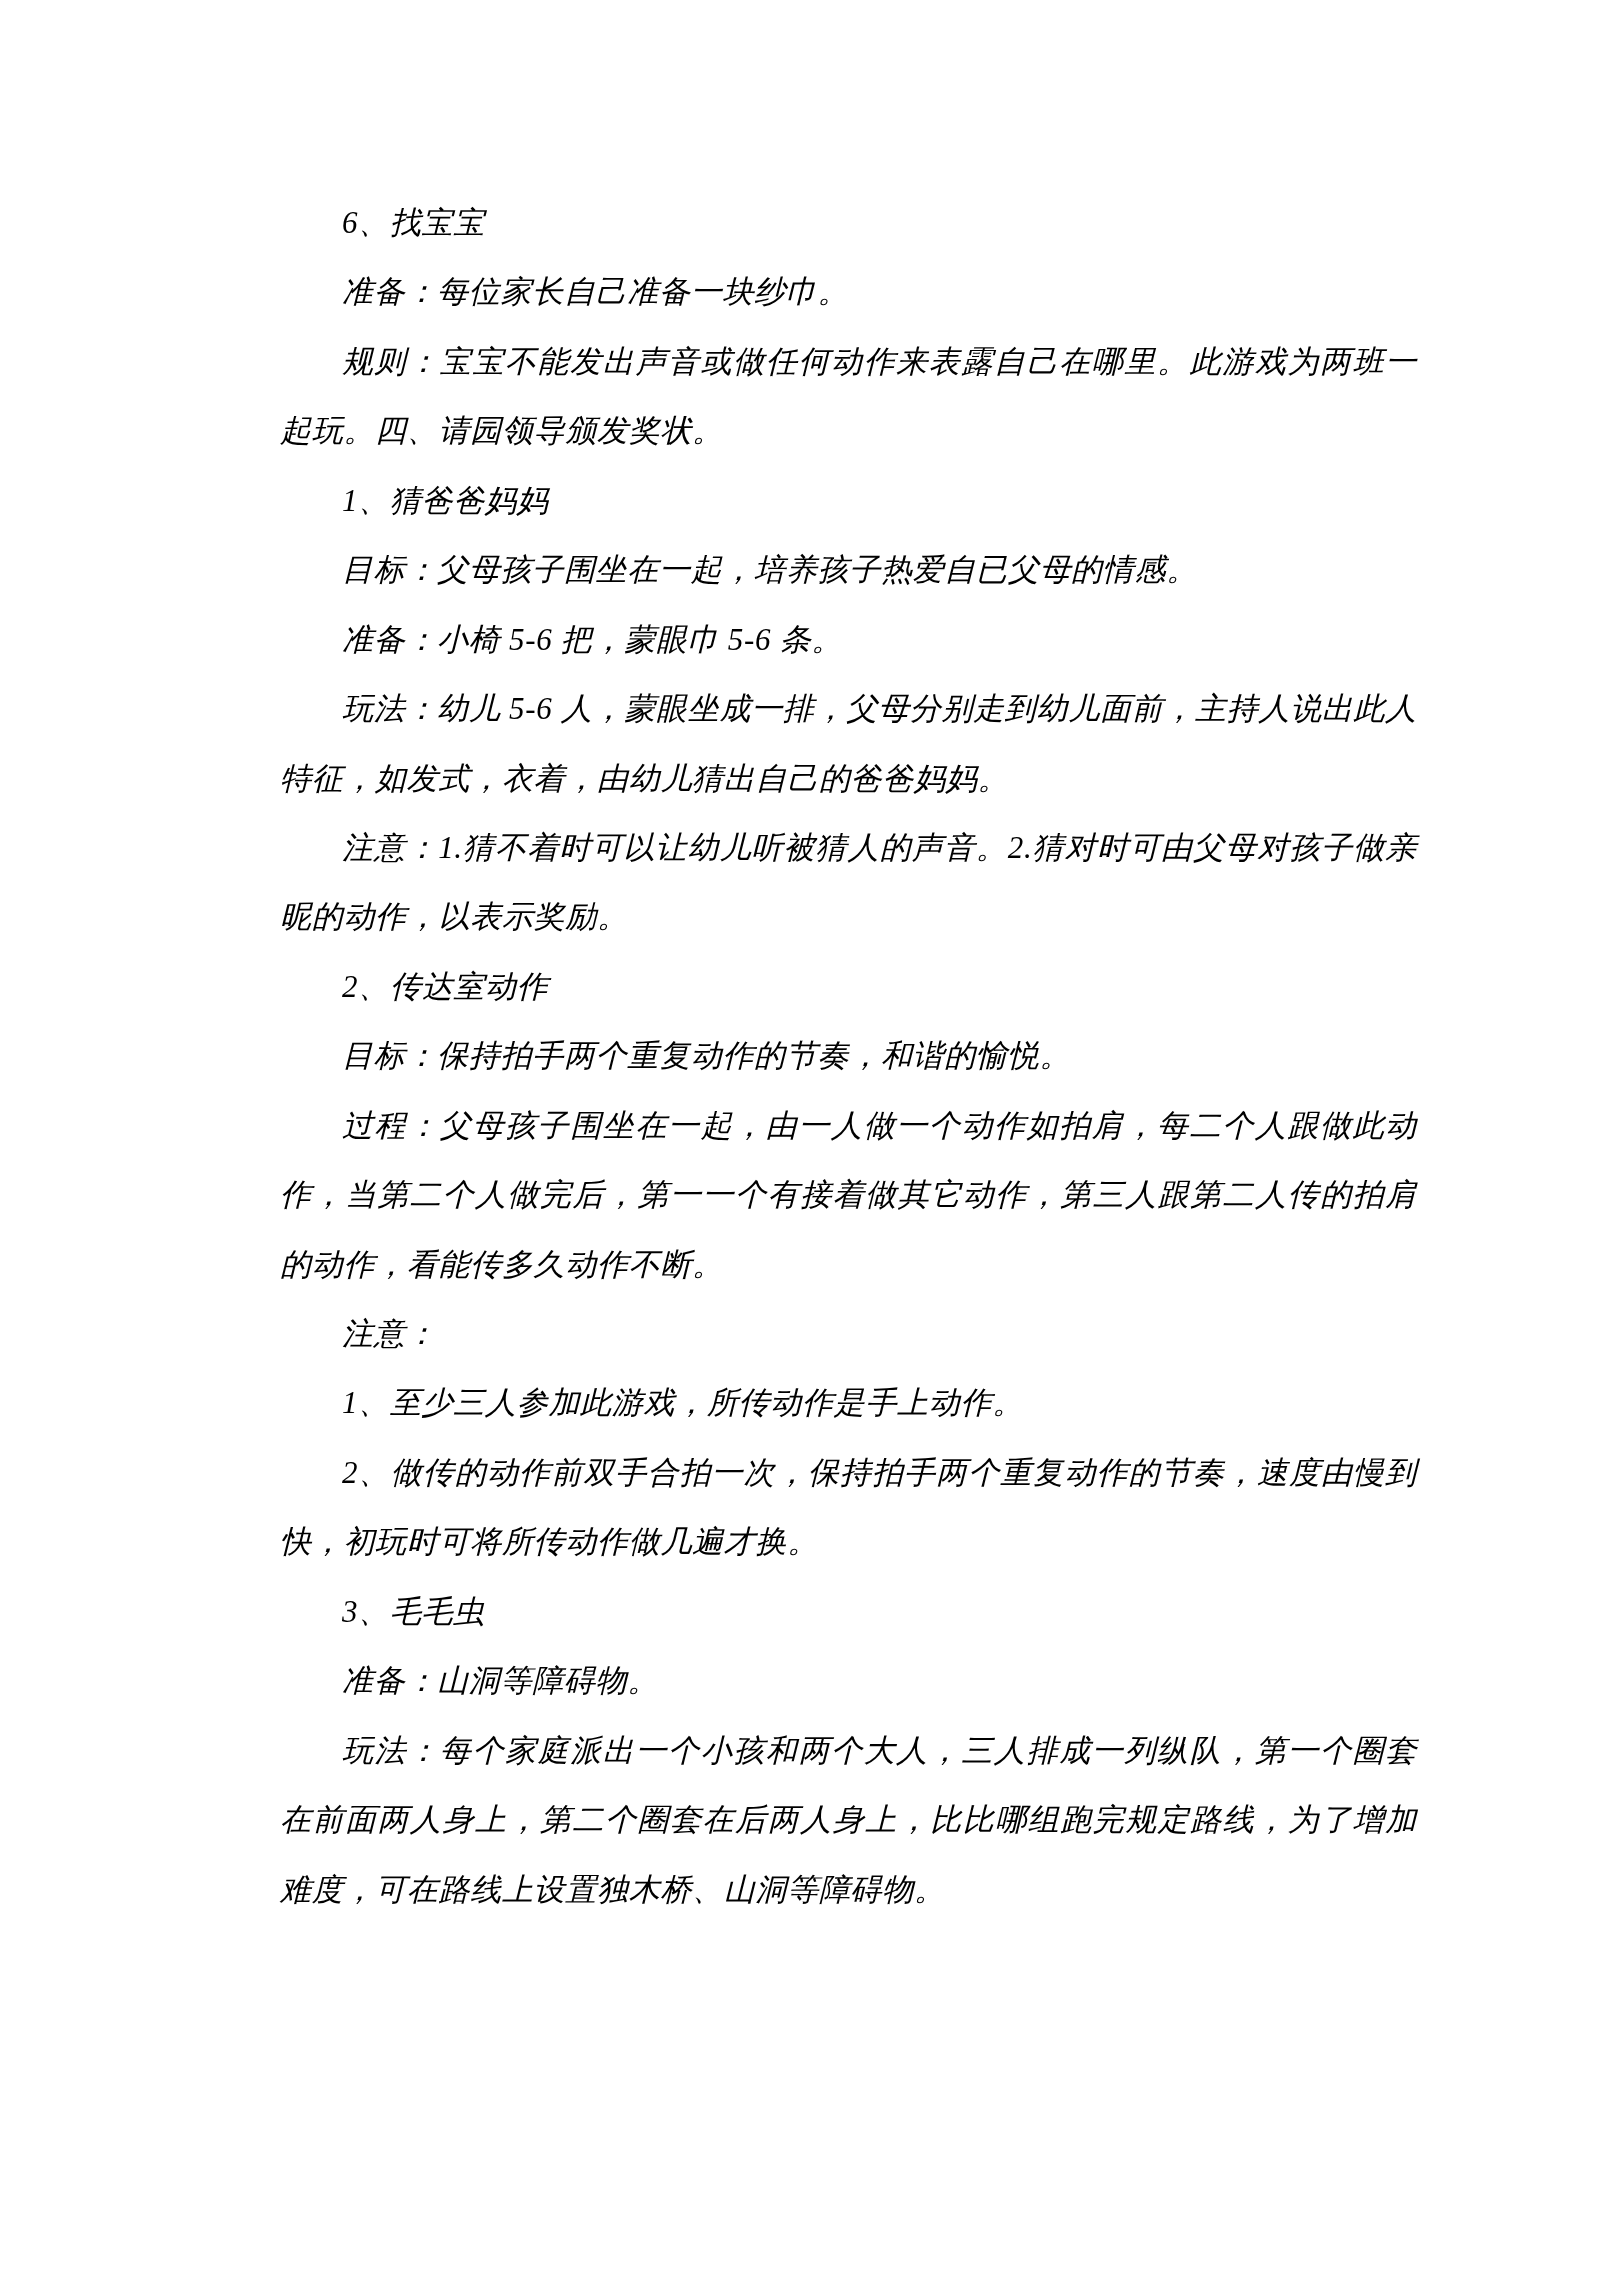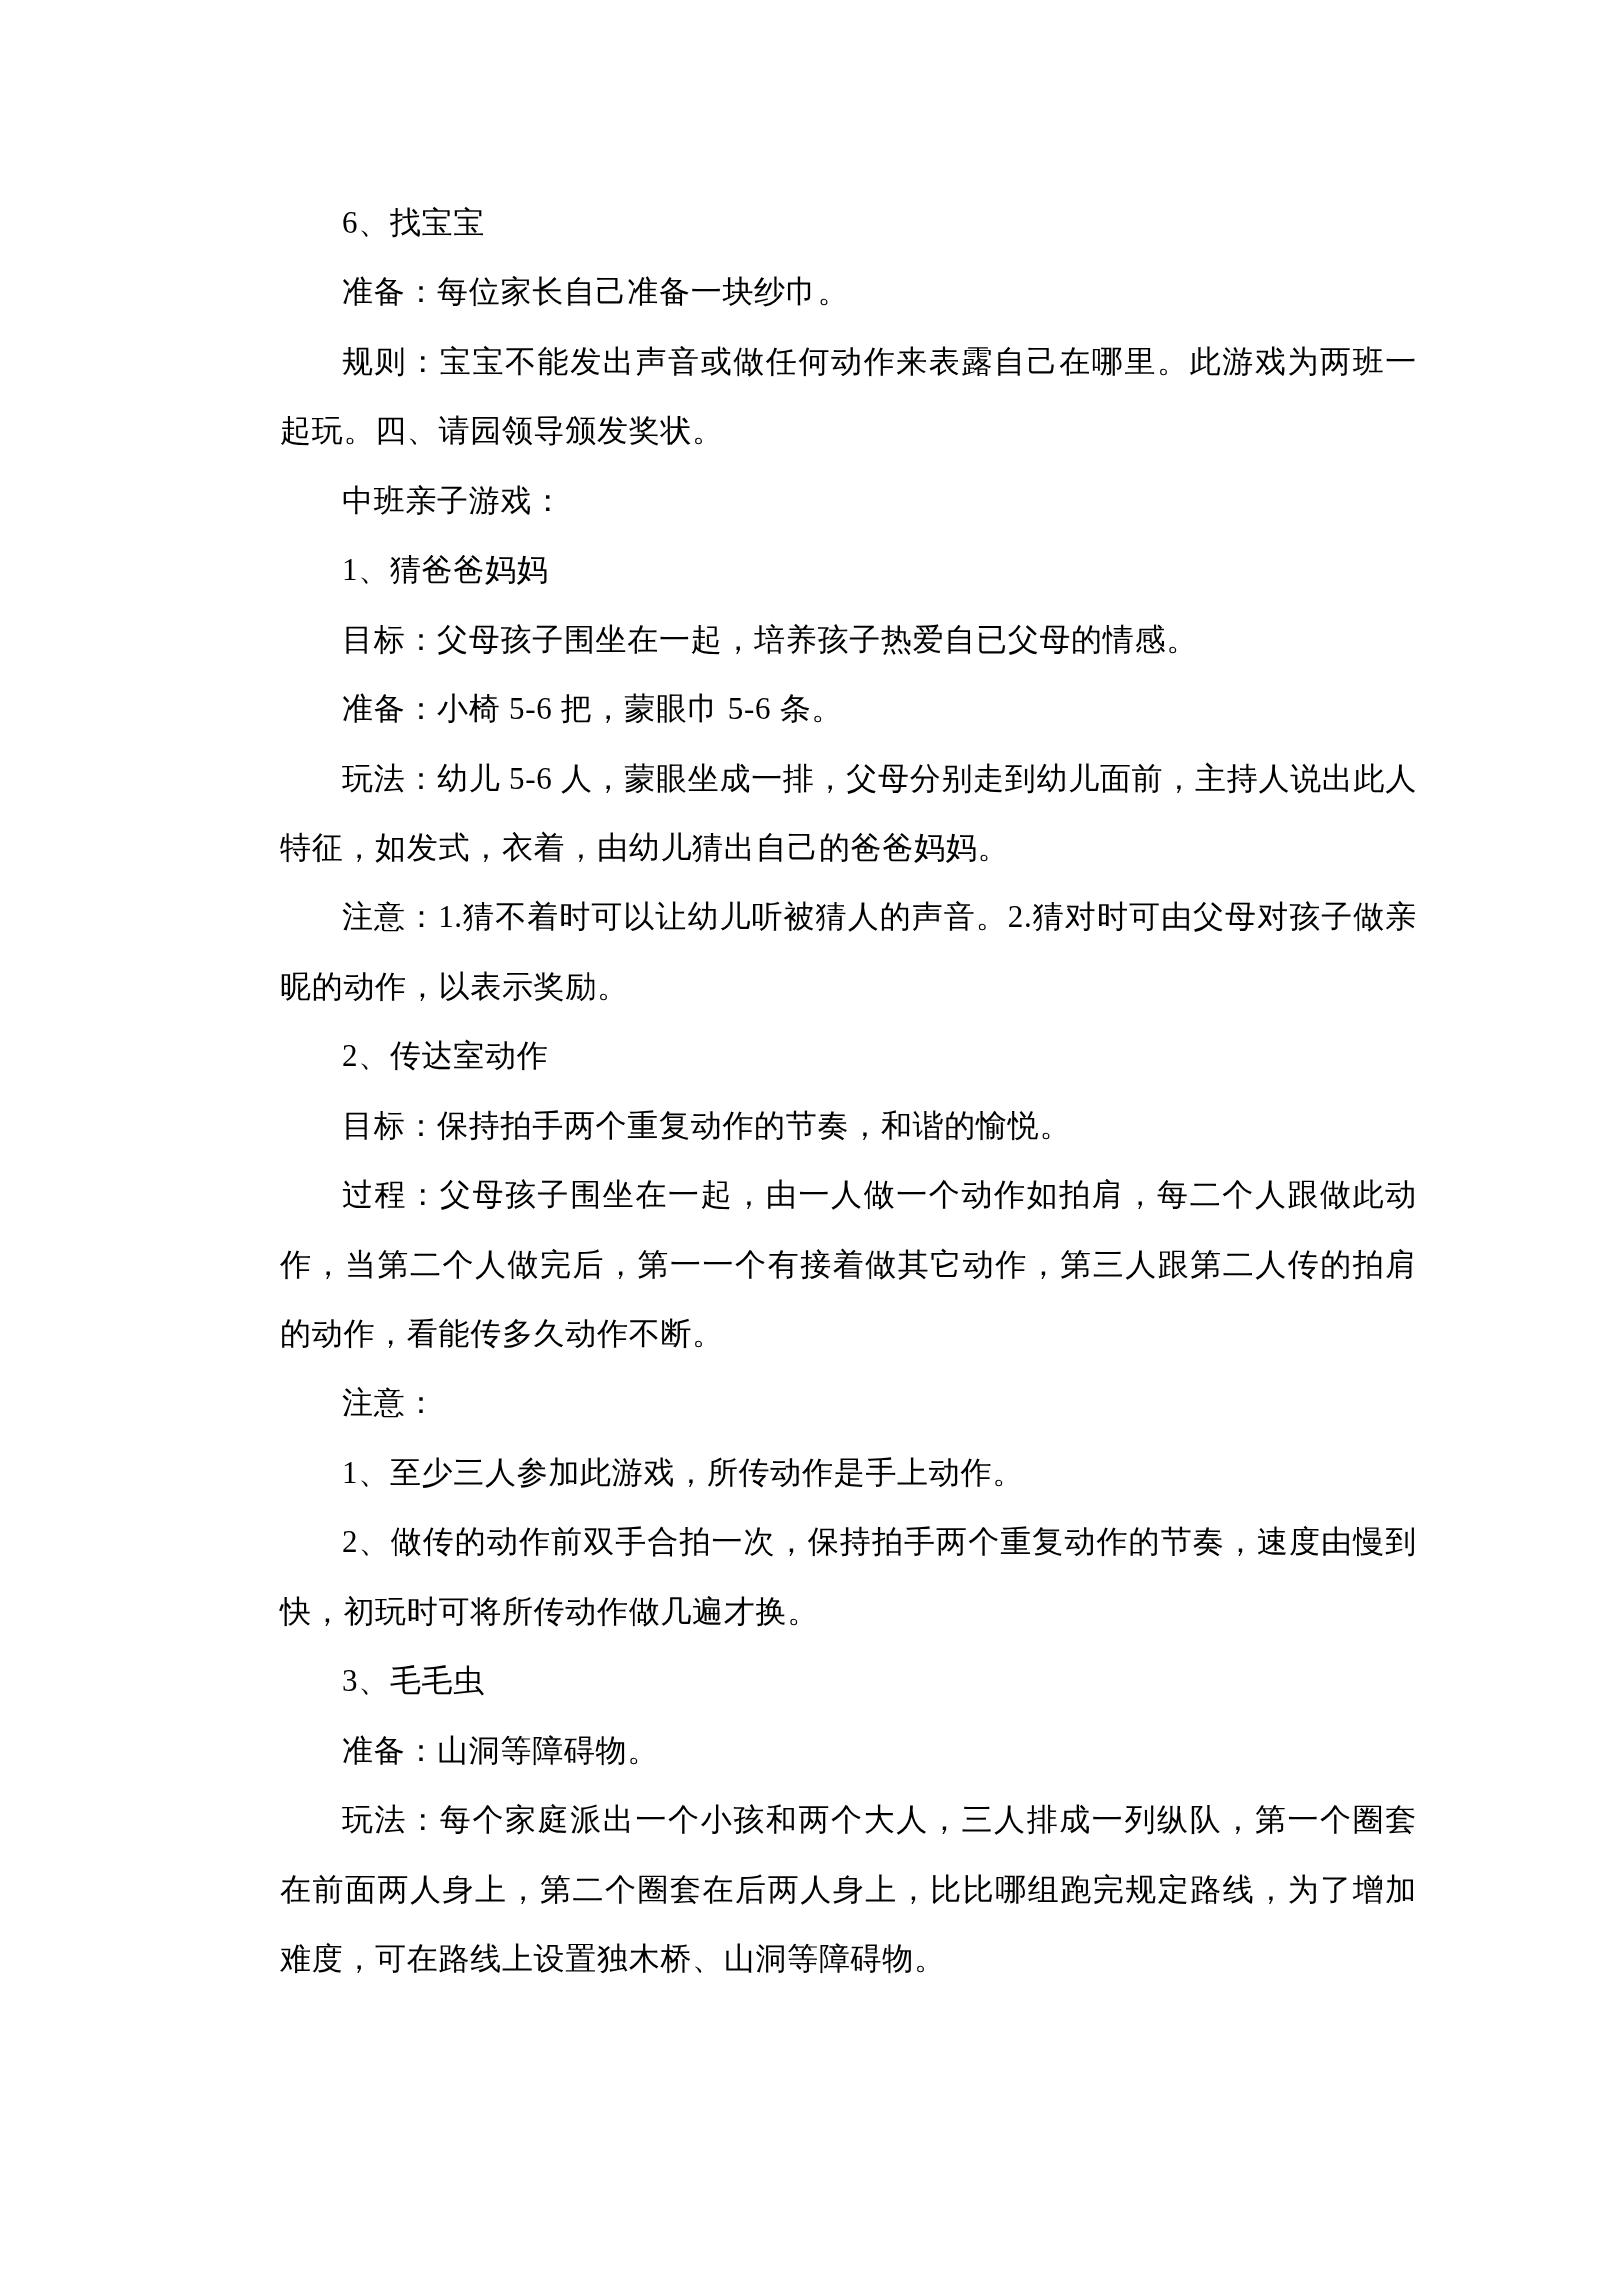--- a/index.html
+++ b/index.html
@@ -23,30 +23,30 @@
     overflow: hidden;
   }
   .para {
     margin: 0;
     font-size: 31px;
     line-height: 2.24;
     text-align: justify;
     text-indent: 2em;
     letter-spacing: 0.7px;
     word-break: break-all;
+    font-style: italic;
   }
 </style>
 </head>
 <body>
 
 <div class="page">
   <p class="para">6、找宝宝</p>
   <p class="para">准备：每位家长自己准备一块纱巾。</p>
   <p class="para">规则：宝宝不能发出声音或做任何动作来表露自己在哪里。此游戏为两班一起玩。四、请园领导颁发奖状。</p>
-  <p class="para">中班亲子游戏：</p>
   <p class="para">1、猜爸爸妈妈</p>
   <p class="para">目标：父母孩子围坐在一起，培养孩子热爱自已父母的情感。</p>
   <p class="para">准备：小椅 5-6 把，蒙眼巾 5-6 条。</p>
   <p class="para">玩法：幼儿 5-6 人，蒙眼坐成一排，父母分别走到幼儿面前，主持人说出此人特征，如发式，衣着，由幼儿猜出自己的爸爸妈妈。</p>
   <p class="para">注意：1.猜不着时可以让幼儿听被猜人的声音。2.猜对时可由父母对孩子做亲昵的动作，以表示奖励。</p>
   <p class="para">2、传达室动作</p>
   <p class="para">目标：保持拍手两个重复动作的节奏，和谐的愉悦。</p>
   <p class="para">过程：父母孩子围坐在一起，由一人做一个动作如拍肩，每二个人跟做此动作，当第二个人做完后，第一一个有接着做其它动作，第三人跟第二人传的拍肩的动作，看能传多久动作不断。</p>
   <p class="para">注意：</p>
   <p class="para">1、至少三人参加此游戏，所传动作是手上动作。</p>

